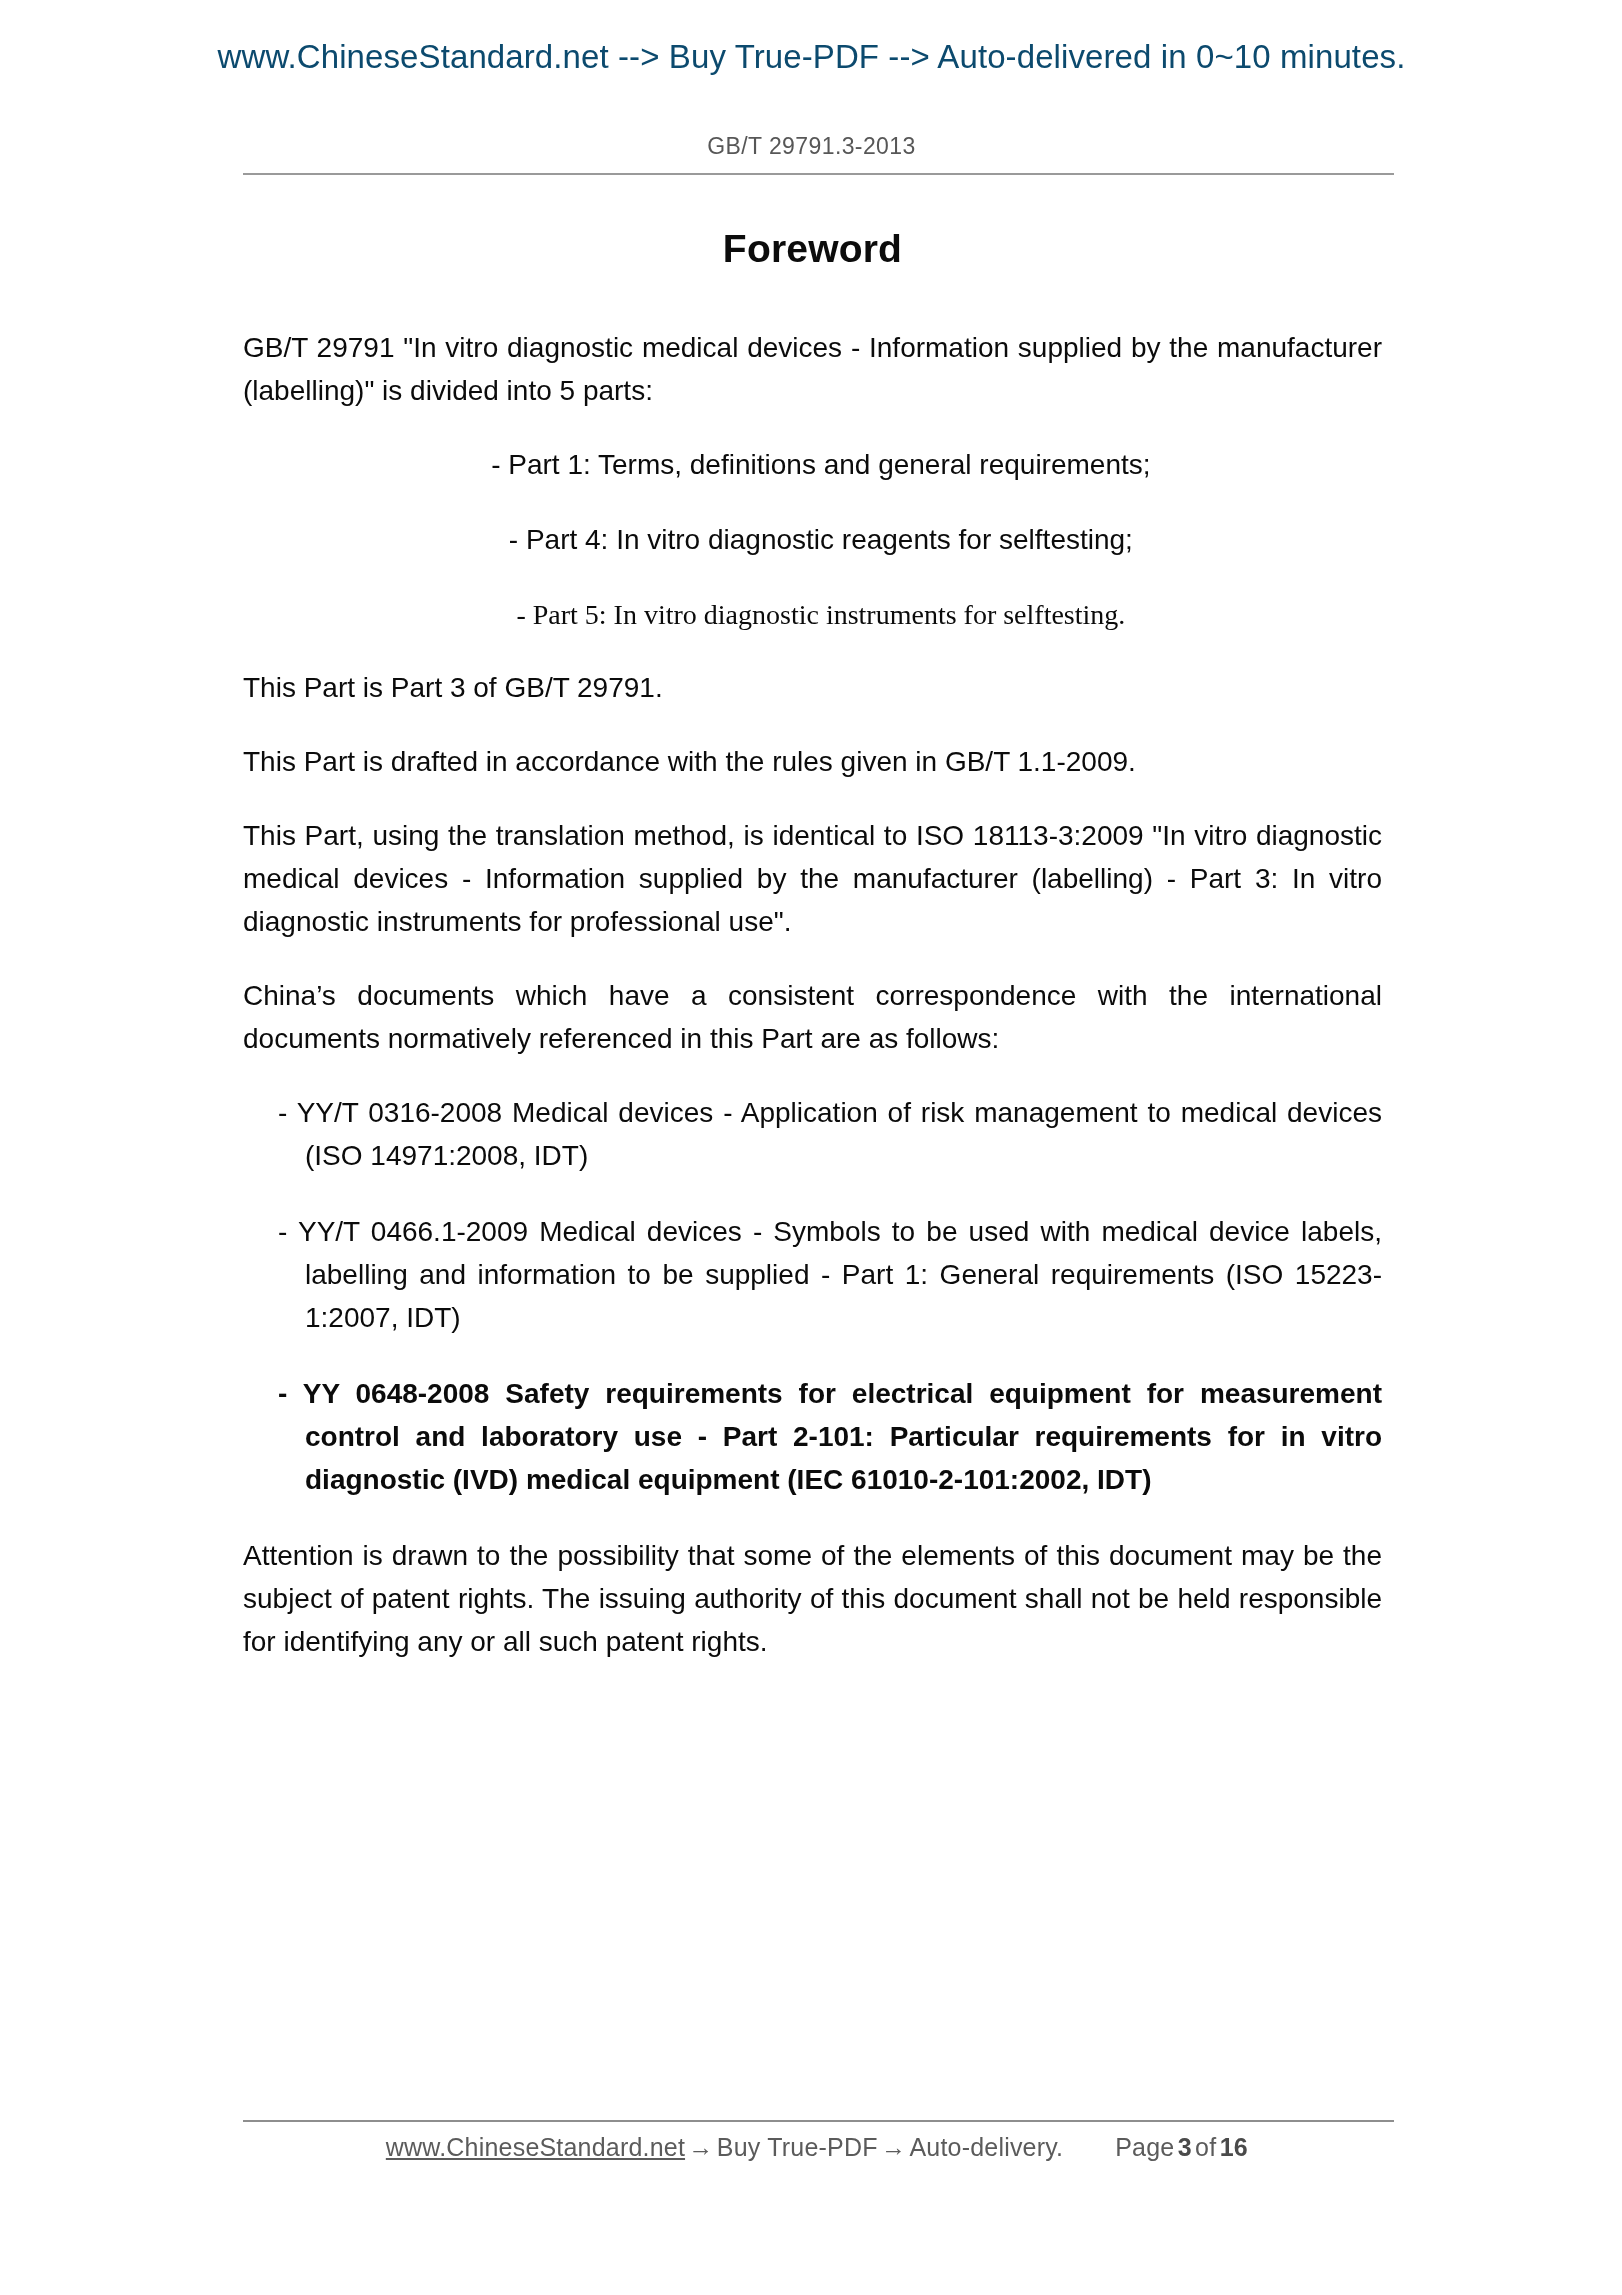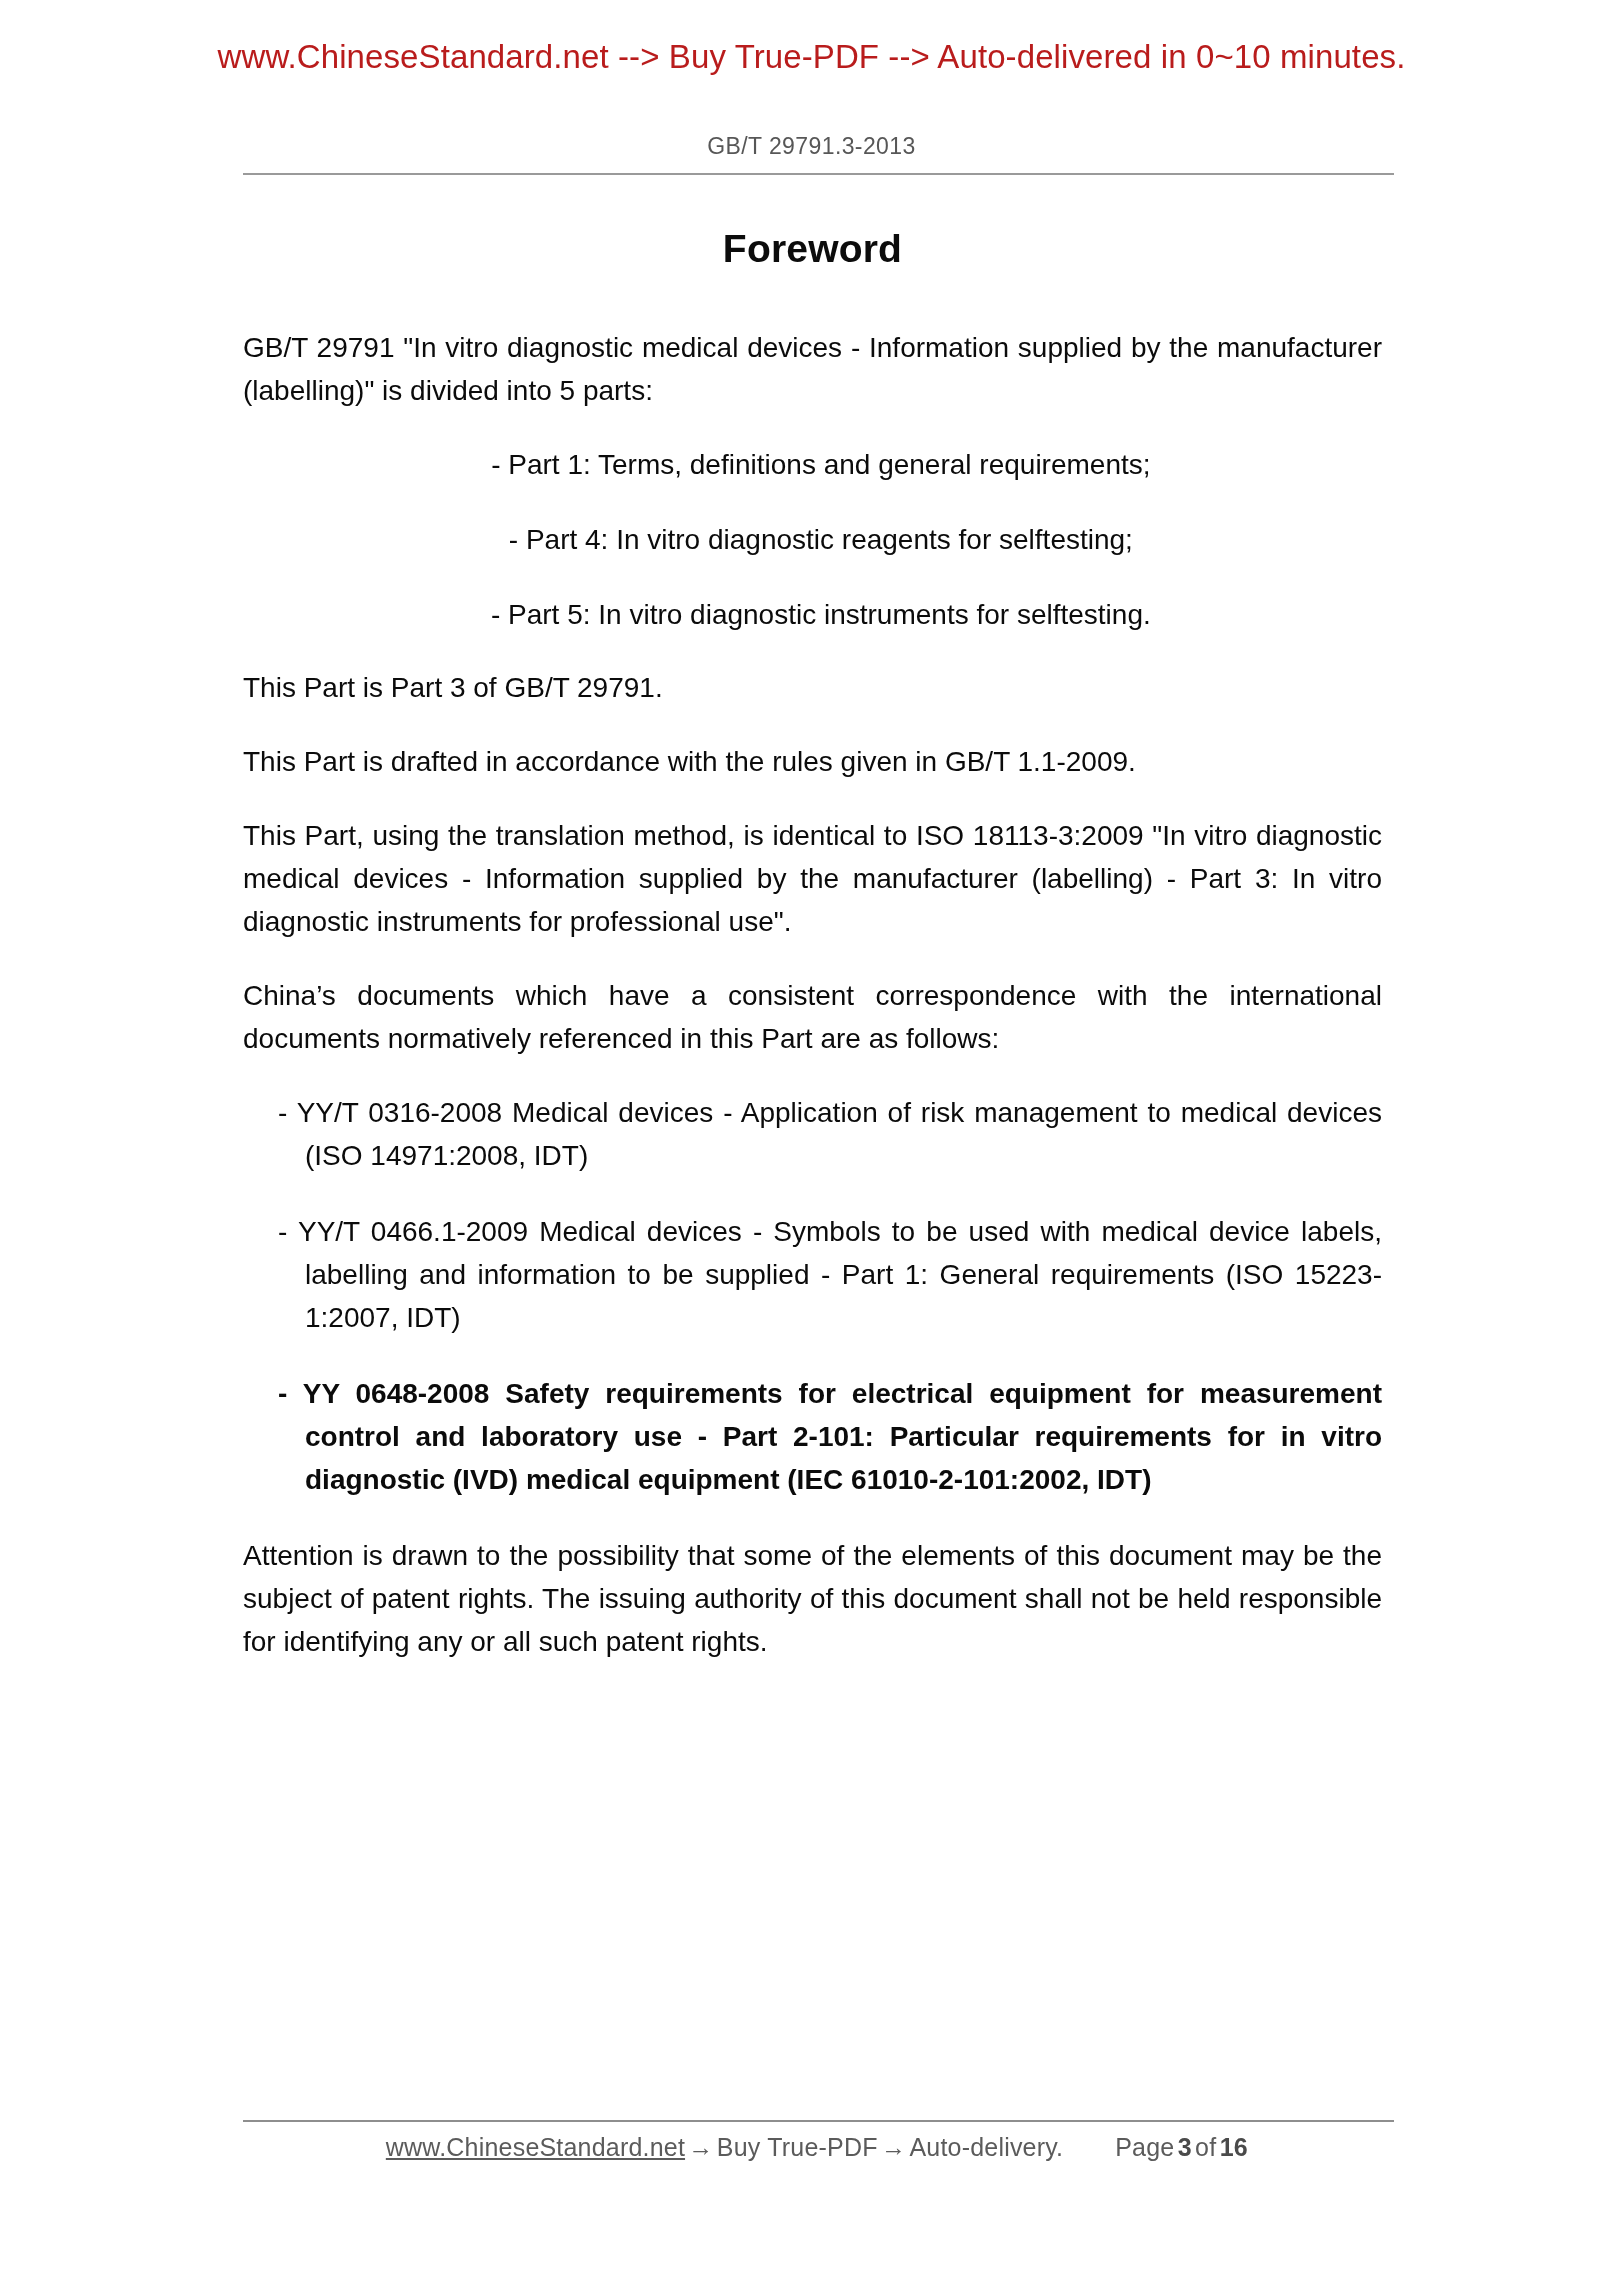--- a/index.html
+++ b/index.html
@@ -22,21 +22,21 @@
   }
 
   
   .promo-header {
     position: absolute;
     top: 38px;
     left: 0;
     width: 1623px;
     text-align: center;
     font-size: 33px;
-    color: #b91c1c;
+    color: #0c4a6e;
     letter-spacing: 0.1px;
     white-space: nowrap;
   }
   .std-code {
     position: absolute;
     top: 133px;
     left: 0;
     width: 1623px;
     text-align: center;
     font-size: 23px;
@@ -89,21 +89,21 @@
 
   ul.parts-list > li {
     font-size: 28px;
     line-height: 43px;
     color: #0b0b0b;
     margin: 0 0 32px 0;
     padding-left: 35px;
     text-indent: -18.3px;
     text-align: center;
   }
-  ul.parts-list > li:last-child { margin-bottom: 12px; }
+  ul.parts-list > li:last-child { margin-bottom: 12px; font-family: Liberation Serif, serif; }
 
   ul.ref-list > li {
     font-size: 28px;
     line-height: 43px;
     color: #0b0b0b;
     margin: 0 0 33px 0;
     padding-left: 62px;
     text-indent: -27px;
     text-align: justify;
     text-justify: inter-word;

